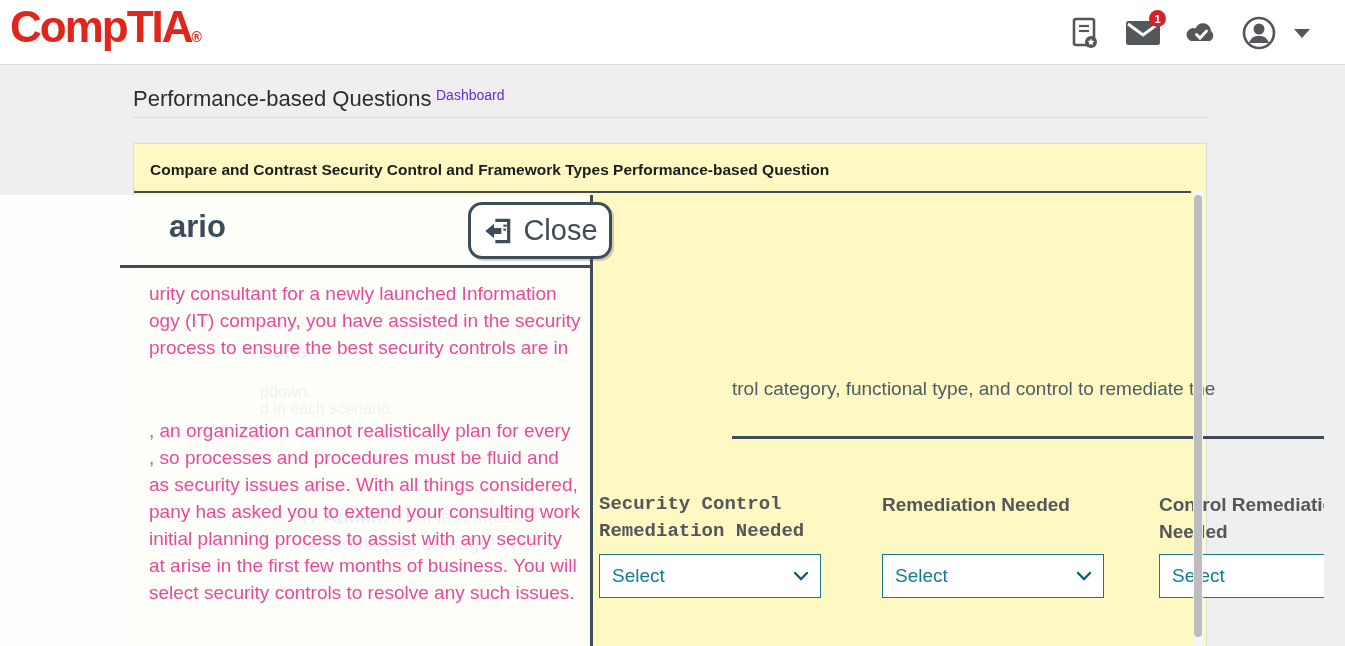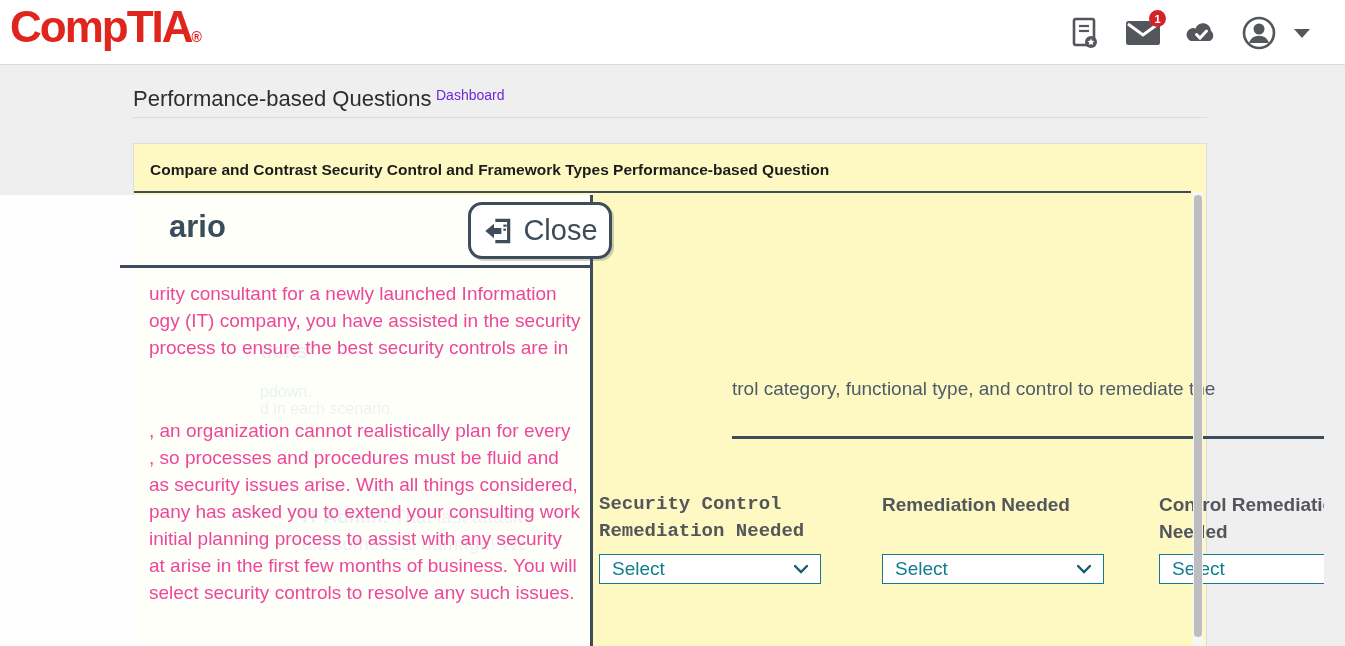--- a/index.html
+++ b/index.html
@@ -40,21 +40,21 @@
   .ghost-teal { color:#00758d; font-size:16px; }
   .ghost-gray { color:#4d5c68; font-size:16px; }
   .instruction { font-size:19px; color:#4d5c68; }
   .instr-rule { position:absolute; left:598px; top:100px; width:592px; height:2.5px; background:#3e4d59; }
 
   .chat-text { font-size:19px; color:#4d5c68; }
   .chat-speaker { color:#00758d; font-weight:bold; }
   .hexagon { position:absolute; }
 
   .col-head { font-size:19px; font-weight:bold; color:#53565a; line-height:27px; }
-  .select-box { position:absolute; width:222px; height:30px; background:#fff; border:1.5px solid #17798c;
+  .select-box { position:absolute; width:222px; height:44px; background:#fff; border:1.5px solid #17798c;
                 display:flex; align-items:center; padding:0 12px; cursor:pointer; }
   .select-box .sel-label { font-size:19px; color:#0f7c90; flex:1; }
   .select-box svg { flex:none; }
   .clip-col3 { position:absolute; left:1025px; top:0; width:165px; height:454px; overflow:hidden; }
 
   
   .modal { position:absolute; left:0; top:195px; width:593px; height:451px;
            background:rgba(255,255,255,0.91); border-right:3px solid #3e4d59; z-index:3; }
   .modal-title { position:absolute; left:126px; top:14px; font-size:31px; font-weight:bold; color:#3c4d5a;margin-left:43px; }
   .modal-head-rule { position:absolute; left:120px; top:70px; width:473px; height:2.5px; background:#3e4d59; }

